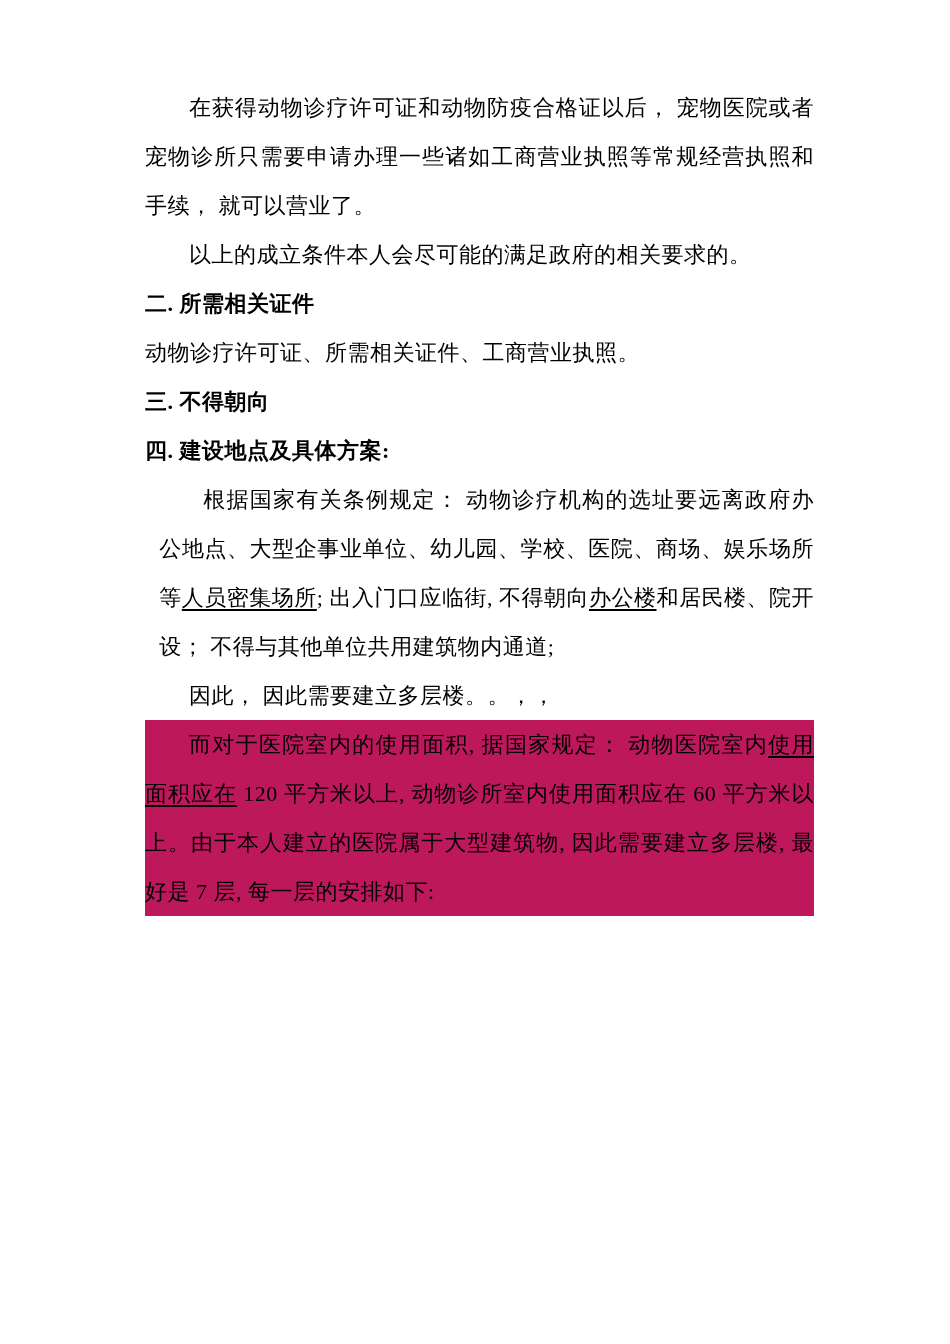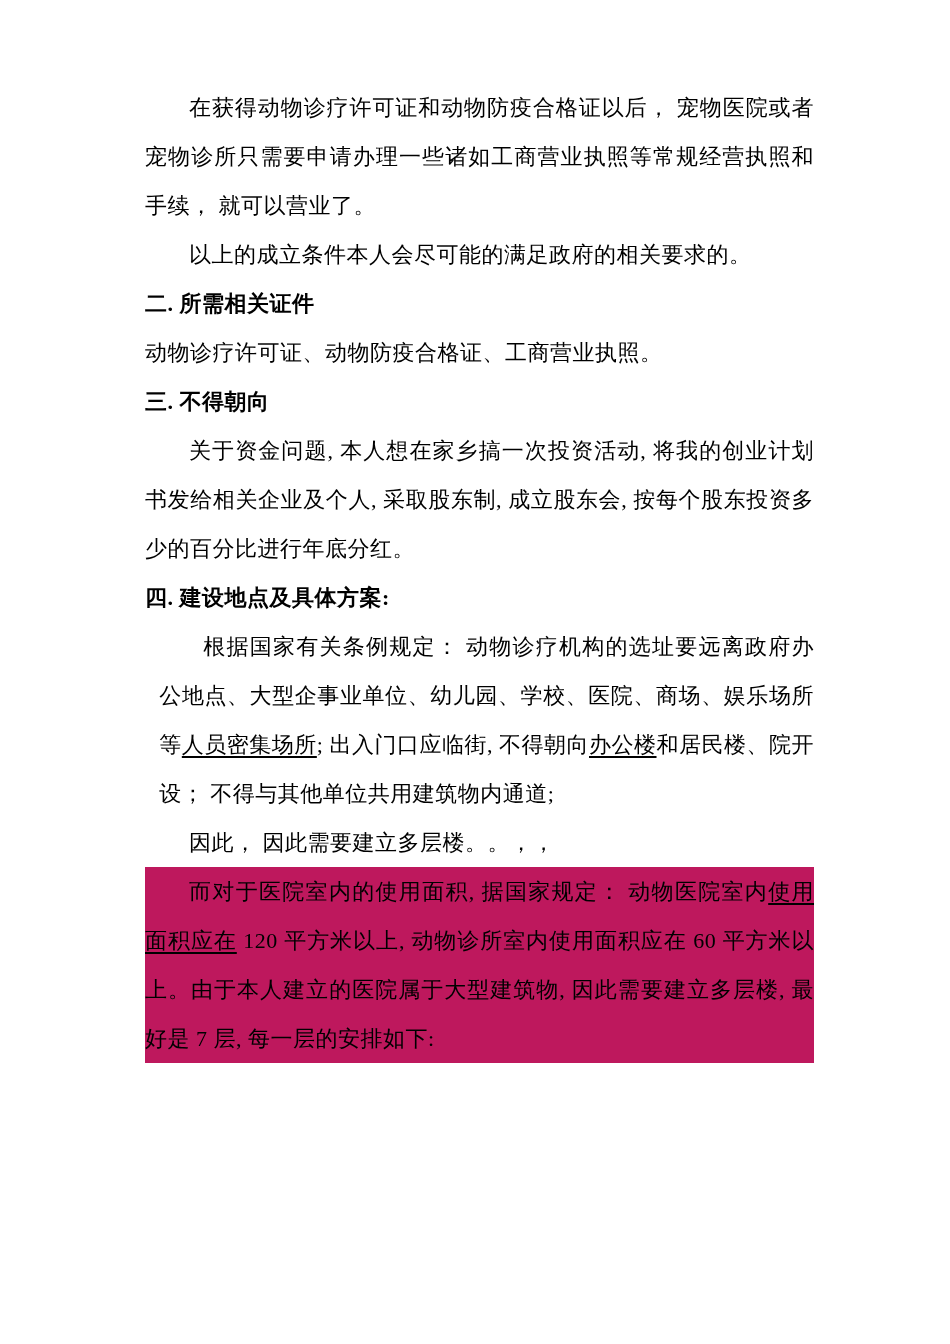--- a/index.html
+++ b/index.html
@@ -51,21 +51,20 @@
   }
 </style>
 </head>
 <body>
 
 <div class="page">
   <div class="doc" id="doc">
       <p class="para indent2"><span>在获得动物诊疗许可证和动物防疫合格证以后， 宠物医院或者宠物诊所只需要申请办理一些诸如工商营业执照等常规经营执照和手续， 就可以营业了。</span></p>
       <p class="para indent2"><span>以上的成立条件本人会尽可能的满足政府的相关要求的。</span></p>
       <p class="para heading"><span>二. 所需相关证件</span></p>
-      <p class="para"><span>动物诊疗许可证、动物防疫合格证、工商营业执照。</span></p>
+      <p class="para"><span>动物诊疗许可证、所需相关证件、工商营业执照。</span></p>
       <p class="para heading"><span>三. 不得朝向</span></p>
-      <p class="para indent2"><span>关于资金问题, 本人想在家乡搞一次投资活动, 将我的创业计划书发给相关企业及个人, 采取股东制, 成立股东会, 按每个股东投资多少的百分比进行年底分红。</span></p>
       <p class="para heading"><span>四. 建设地点及具体方案:</span></p>
       <p class="para indent2 shift"><span>根据国家有关条例规定： 动物诊疗机构的选址要远离政府办公地点、大型企事业单位、幼儿园、学校、医院、商场、娱乐场所等</span><span class="u">人员密集场所</span><span>; 出入门口应临街, 不得朝向</span><span class="u">办公楼</span><span>和居民楼、院开设； 不得与其他单位共用建筑物内通道;</span></p>
       <p class="para indent2"><span>因此， 因此需要建立多层楼。。，，</span></p>
       <p class="para indent2 hl" style="background: #be185d;"><span>而对于医院室内的使用面积, 据国家规定： 动物医院室内</span><span class="u">使用面积应在</span><span> 120 平方米以上, 动物诊所室内使用面积应在 60 平方米以上。由于本人建立的医院属于大型建筑物, 因此需要建立多层楼, 最好是 7 层, 每一层的安排如下:</span></p>
     </div>
 </div>
 
 </body></html>

